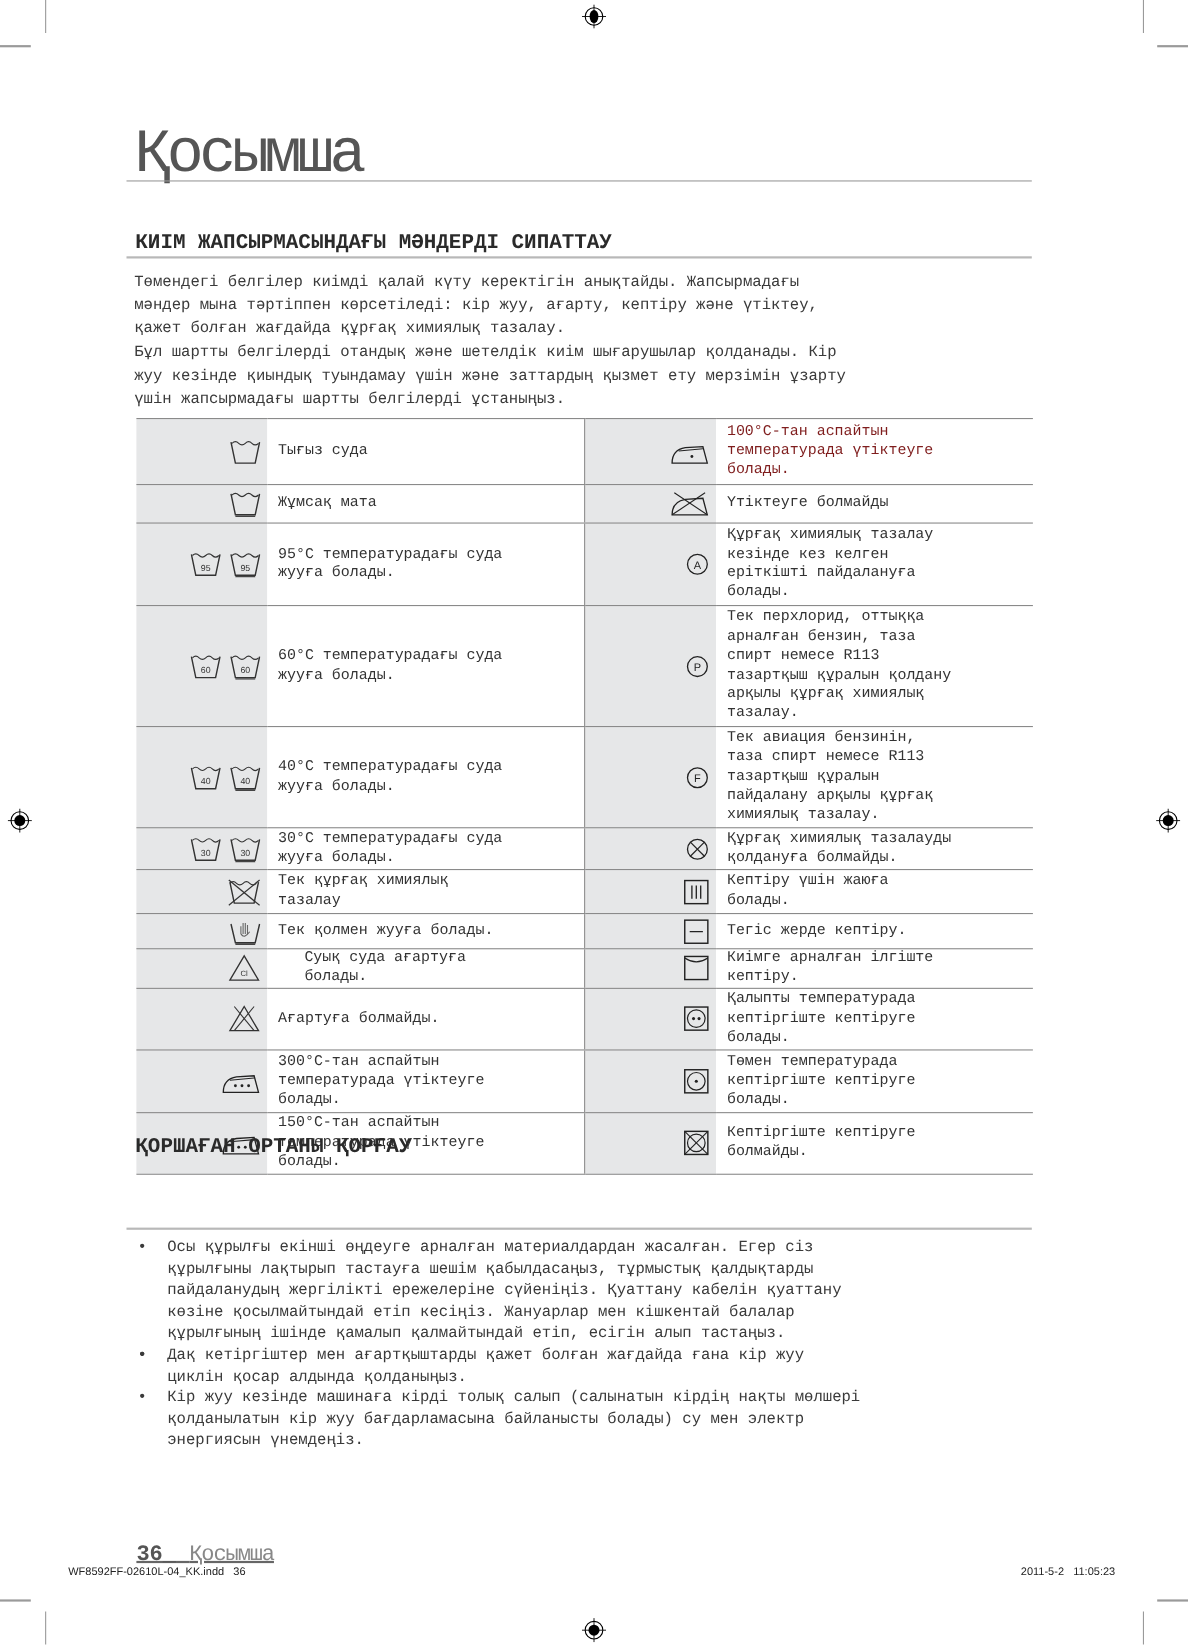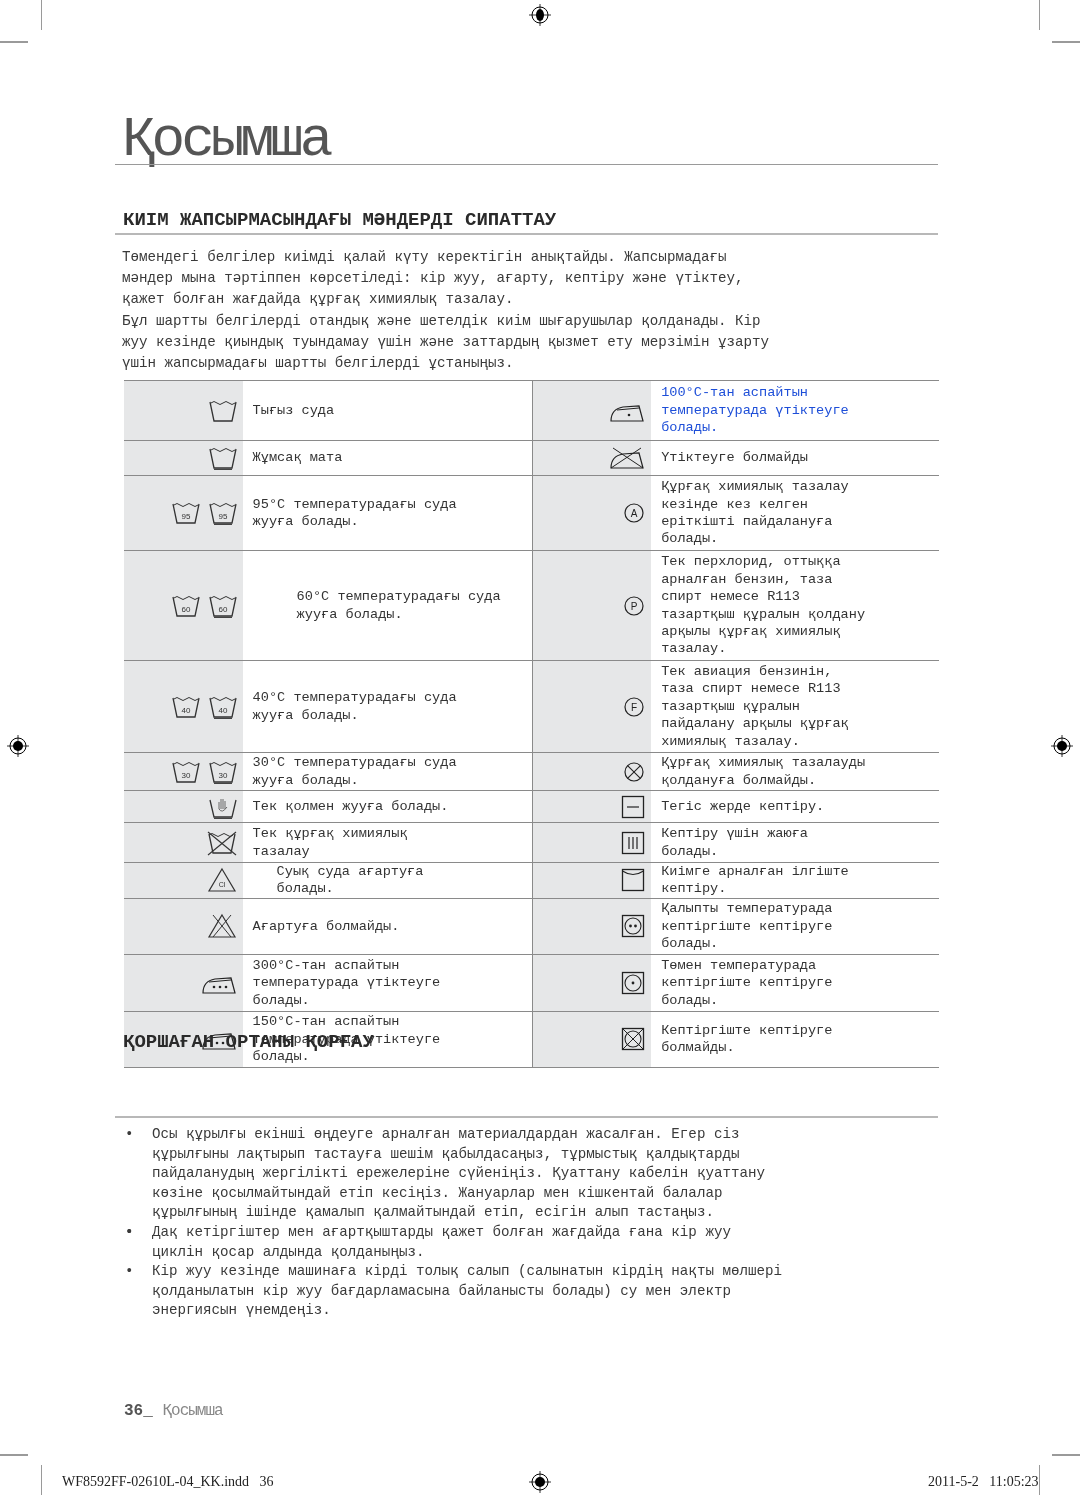--- a/index.html
+++ b/index.html
@@ -23,24 +23,24 @@
                   font-size: 13.6px; line-height: 17.4px; color: #333; }
   td.ic { width: 114px; background: #e6e7e8; text-align: right; padding-right: 6px !important; }
   td.tx { width: 281px; padding-left: 10px !important; background: #fff; }
   td.ic.r { border-left: 1.5px solid #8a8a8a; }
   td.tx.l { border-right: 0; }
   td.ic svg { display: inline-block; vertical-align: middle; }
   
   ul.env { position: absolute; left: 122px; top: 1125px; width: 830px; margin: 0; padding: 0; list-style: none; font-size: 14.2px; line-height: 19.6px; color: #3a3a3a; }
   ul.env li { position: relative; padding-left: 30px; }
   ul.env li .bullet { position: absolute; left: 3px; top: 0; }
-  .footer-page { position: absolute; left: 124px; top: 1402px; font-size: 16px; color: #666; }
+  .footer-page { position: absolute; left: 124px; top: 1402px; font-size: 20px; color: #666; text-decoration: underline; }
   .footer-page b { color: #555; font-weight: bold; }
   .footer-page span.t { color: #888; font-family: "Liberation Mono", monospace; letter-spacing: -1px; }
-  .slug { position: absolute; top: 1474px; font-family: Liberation Serif, serif; font-size: 14px; color: #222; }
+  .slug { position: absolute; top: 1424px; font-family: Liberation Sans, sans-serif; font-size: 10px; color: #222; }
 </style>
 </head>
 <body>
 
 <div class="vline" style="left:41px;top:0;height:30px;"></div>
 <div class="vline" style="left:1039px;top:0;height:30px;"></div>
 <div class="hline" style="left:0;top:41px;width:28px;"></div>
 <div class="hline" style="left:1052px;top:41px;width:28px;"></div>
 <div class="hline" style="left:0;top:1454px;width:28px;"></div>
 <div class="hline" style="left:1052px;top:1454px;width:28px;"></div>
@@ -94,21 +94,21 @@
   </svg></td>
     <td class="tx l">
           <div style="white-space:pre-line;">Тығыз суда</div>
         </td>
     <td class="ic r"><svg width="36" height="24" viewBox="0 0 36 24">
     <path d="M2 22 Q2 10 14 8 L30 7 L34 22 Z" fill="none" stroke="#222" stroke-width="1.2"></path>
     <path d="M8 11 L30 9" stroke="#222" stroke-width="1"></path>
             <circle cx="20" cy="16" r="1.3" fill="#222"></circle>
   </svg></td>
     <td class="tx">
-          <div style="white-space:pre-line;color:#1d4ed8;">100°С-тан аспайтын
+          <div style="white-space:pre-line;color:#7f1d1d;">100°С-тан аспайтын
 температурада үтіктеуге
 болады.</div>
         </td>
       </tr>
       <tr style="height: 35px;">
     <td class="ic"><svg width="28" height="24" viewBox="0 0 28 24">
     <path d="M2 4 Q5 1 8 4 Q11 7 14 4 Q17 1 20 4 Q23 7 26 4" fill="none" stroke="#333" stroke-width="1"></path>
     <path d="M1 3 L5 22 L23 22 L27 3" fill="none" stroke="#333" stroke-width="1.3"></path>
     <line x1="5" y1="23.3" x2="23" y2="23.3" stroke="#444" stroke-width="1.4"></line>
 
@@ -158,21 +158,21 @@
     <path d="M1 3 L5 22 L23 22 L27 3" fill="none" stroke="#333" stroke-width="1.3"></path>
 
     <text x="14" y="18" text-anchor="middle" font-size="8" font-family="Liberation Sans, sans-serif" fill="#333">60</text>
   </svg> <svg width="28" height="24" viewBox="0 0 28 24">
     <path d="M2 4 Q5 1 8 4 Q11 7 14 4 Q17 1 20 4 Q23 7 26 4" fill="none" stroke="#333" stroke-width="1"></path>
     <path d="M1 3 L5 22 L23 22 L27 3" fill="none" stroke="#333" stroke-width="1.3"></path>
     <line x1="5" y1="23.3" x2="23" y2="23.3" stroke="#444" stroke-width="1.4"></line>
     <text x="14" y="18" text-anchor="middle" font-size="8" font-family="Liberation Sans, sans-serif" fill="#333">60</text>
   </svg></td>
     <td class="tx l">
-          <div style="white-space:pre-line;margin-left:44px;">60°С температурадағы суда
+          <div style="white-space:pre-line;">60°С температурадағы суда
 жууға болады.</div>
         </td>
     <td class="ic r"><svg width="22" height="22" viewBox="0 0 22 22">
             <circle cx="11" cy="11" r="9" fill="none" stroke="#222" stroke-width="1.2"></circle>
     <text x="11" y="15" text-anchor="middle" font-size="10" font-family="Liberation Sans, sans-serif" fill="#222">P</text>
           </svg></td>
     <td class="tx">
           <div style="white-space:pre-line;">Тек перхлорид, оттыққа
 арналған бензин, таза
 спирт немесе R113
@@ -228,57 +228,57 @@
     <td class="ic r"><svg width="22" height="22" viewBox="0 0 22 22">
             <circle cx="11" cy="11" r="9" fill="none" stroke="#222" stroke-width="1.2"></circle>
      <line x1="4.6" y1="4.6" x2="17.4" y2="17.4" stroke="#222" stroke-width="1.1"></line>
             <line x1="17.4" y1="4.6" x2="4.6" y2="17.4" stroke="#222" stroke-width="1.1"></line>
           </svg></td>
     <td class="tx">
           <div style="white-space:pre-line;">Құрғақ химиялық тазалауды
 қолдануға болмайды.</div>
         </td>
       </tr>
-      <tr style="height: 32px;">
-    <td class="ic"><svg width="28" height="24" viewBox="0 0 28 24">
-     <path d="M1 5 L5 22 L23 22 L27 5" fill="none" stroke="#333" stroke-width="1.3"></path>
-     <line x1="5" y1="23.3" x2="23" y2="23.3" stroke="#444" stroke-width="1.4"></line>
-     <path d="M10 14 L10 7 M12 14 L12 4 M14 14 L14 4 M16 14 L16 6 M10 14 Q13 19 18 12" fill="none" stroke="#666" stroke-width="1"></path>
-          </svg></td>
-    <td class="tx l">
-          <div style="white-space:pre-line;">Тек қолмен жууға болады.</div>
-        </td>
-    <td class="ic r"><svg width="24" height="24" viewBox="0 0 24 24">
-            <rect x="1.5" y="1.5" width="21" height="21" fill="none" stroke="#222" stroke-width="1.3"></rect>
-            <line x1="6" y1="12" x2="18" y2="12" stroke="#222" stroke-width="1.2"></line>
-          </svg></td>
-    <td class="tx">
-          <div style="white-space:pre-line;">Тегіс жерде кептіру.</div>
-        </td>
-      </tr>
       <tr style="height: 40px;">
     <td class="ic"><svg width="30" height="26" viewBox="0 0 30 26">
      <path d="M2 5 Q5 2 8 5 Q11 8 14 5 Q17 2 20 5 Q23 8 26 5" fill="none" stroke="#333" stroke-width="1"></path>
      <path d="M2 4 L6 23 L24 23 L28 4" fill="none" stroke="#333" stroke-width="1.3"></path>
      <line x1="1" y1="2" x2="29" y2="25" stroke="#333" stroke-width="1.1"></line>
      <line x1="29" y1="2" x2="1" y2="25" stroke="#333" stroke-width="1.1"></line>
           </svg></td>
     <td class="tx l">
           <div style="white-space:pre-line;">Тек құрғақ химиялық
 тазалау</div>
         </td>
     <td class="ic r"><svg width="24" height="24" viewBox="0 0 24 24">
             <rect x="1.5" y="1.5" width="21" height="21" fill="none" stroke="#222" stroke-width="1.3"></rect>
             <line x1="8" y1="6" x2="8" y2="18" stroke="#222" stroke-width="1.2"></line>
             <line x1="12" y1="6" x2="12" y2="18" stroke="#222" stroke-width="1.2"></line>
             <line x1="16" y1="6" x2="16" y2="18" stroke="#222" stroke-width="1.2"></line>
           </svg></td>
     <td class="tx">
           <div style="white-space:pre-line;">Кептіру үшін жаюға
 болады.</div>
+        </td>
+      </tr>
+      <tr style="height: 32px;">
+    <td class="ic"><svg width="28" height="24" viewBox="0 0 28 24">
+     <path d="M1 5 L5 22 L23 22 L27 5" fill="none" stroke="#333" stroke-width="1.3"></path>
+     <line x1="5" y1="23.3" x2="23" y2="23.3" stroke="#444" stroke-width="1.4"></line>
+     <path d="M10 14 L10 7 M12 14 L12 4 M14 14 L14 4 M16 14 L16 6 M10 14 Q13 19 18 12" fill="none" stroke="#666" stroke-width="1"></path>
+          </svg></td>
+    <td class="tx l">
+          <div style="white-space:pre-line;">Тек қолмен жууға болады.</div>
+        </td>
+    <td class="ic r"><svg width="24" height="24" viewBox="0 0 24 24">
+            <rect x="1.5" y="1.5" width="21" height="21" fill="none" stroke="#222" stroke-width="1.3"></rect>
+            <line x1="6" y1="12" x2="18" y2="12" stroke="#222" stroke-width="1.2"></line>
+          </svg></td>
+    <td class="tx">
+          <div style="white-space:pre-line;">Тегіс жерде кептіру.</div>
         </td>
       </tr>
       <tr style="height: 34px;">
     <td class="ic"><svg width="30" height="26" viewBox="0 0 30 26">
      <path d="M15 2 L28 24 L2 24 Z" fill="none" stroke="#333" stroke-width="1.2"></path>
      <text x="15" y="20" text-anchor="middle" font-size="7" font-family="Liberation Sans, sans-serif" fill="#333">Cl</text>
           </svg></td>
     <td class="tx l">
           <div style="white-space:pre-line;margin-left:24px;">Суық суда ағартуға
 болады.</div>

